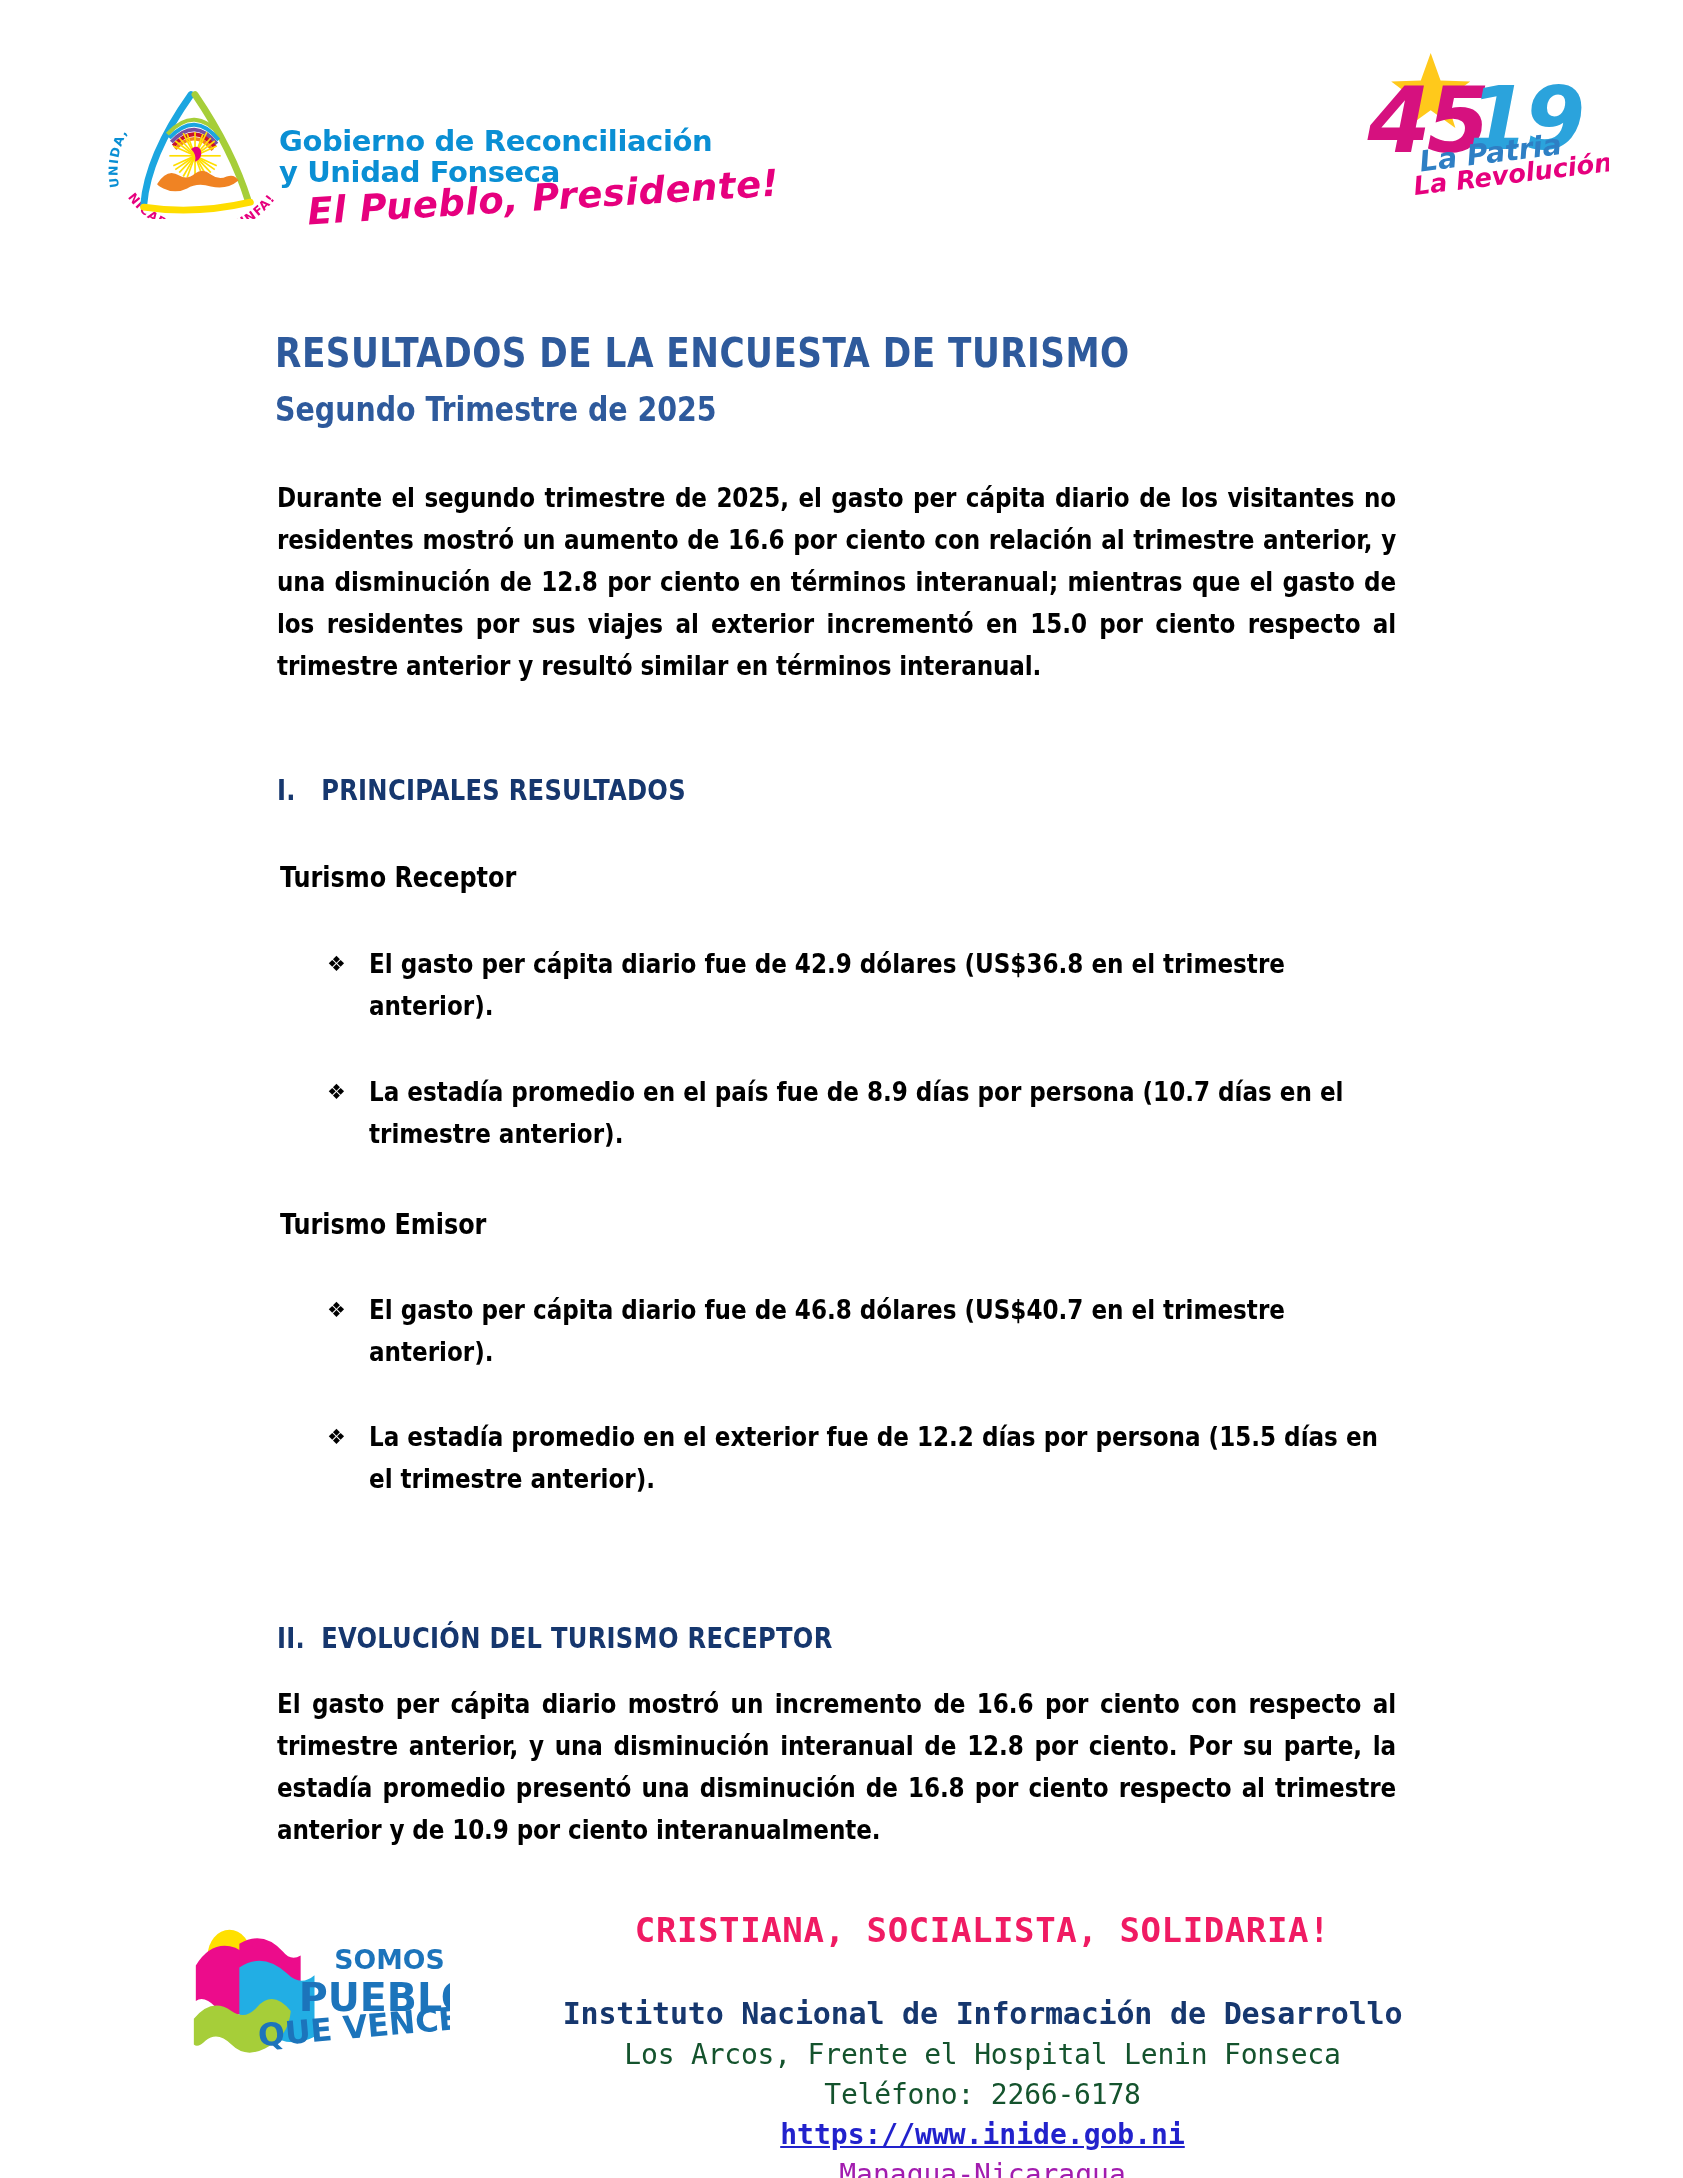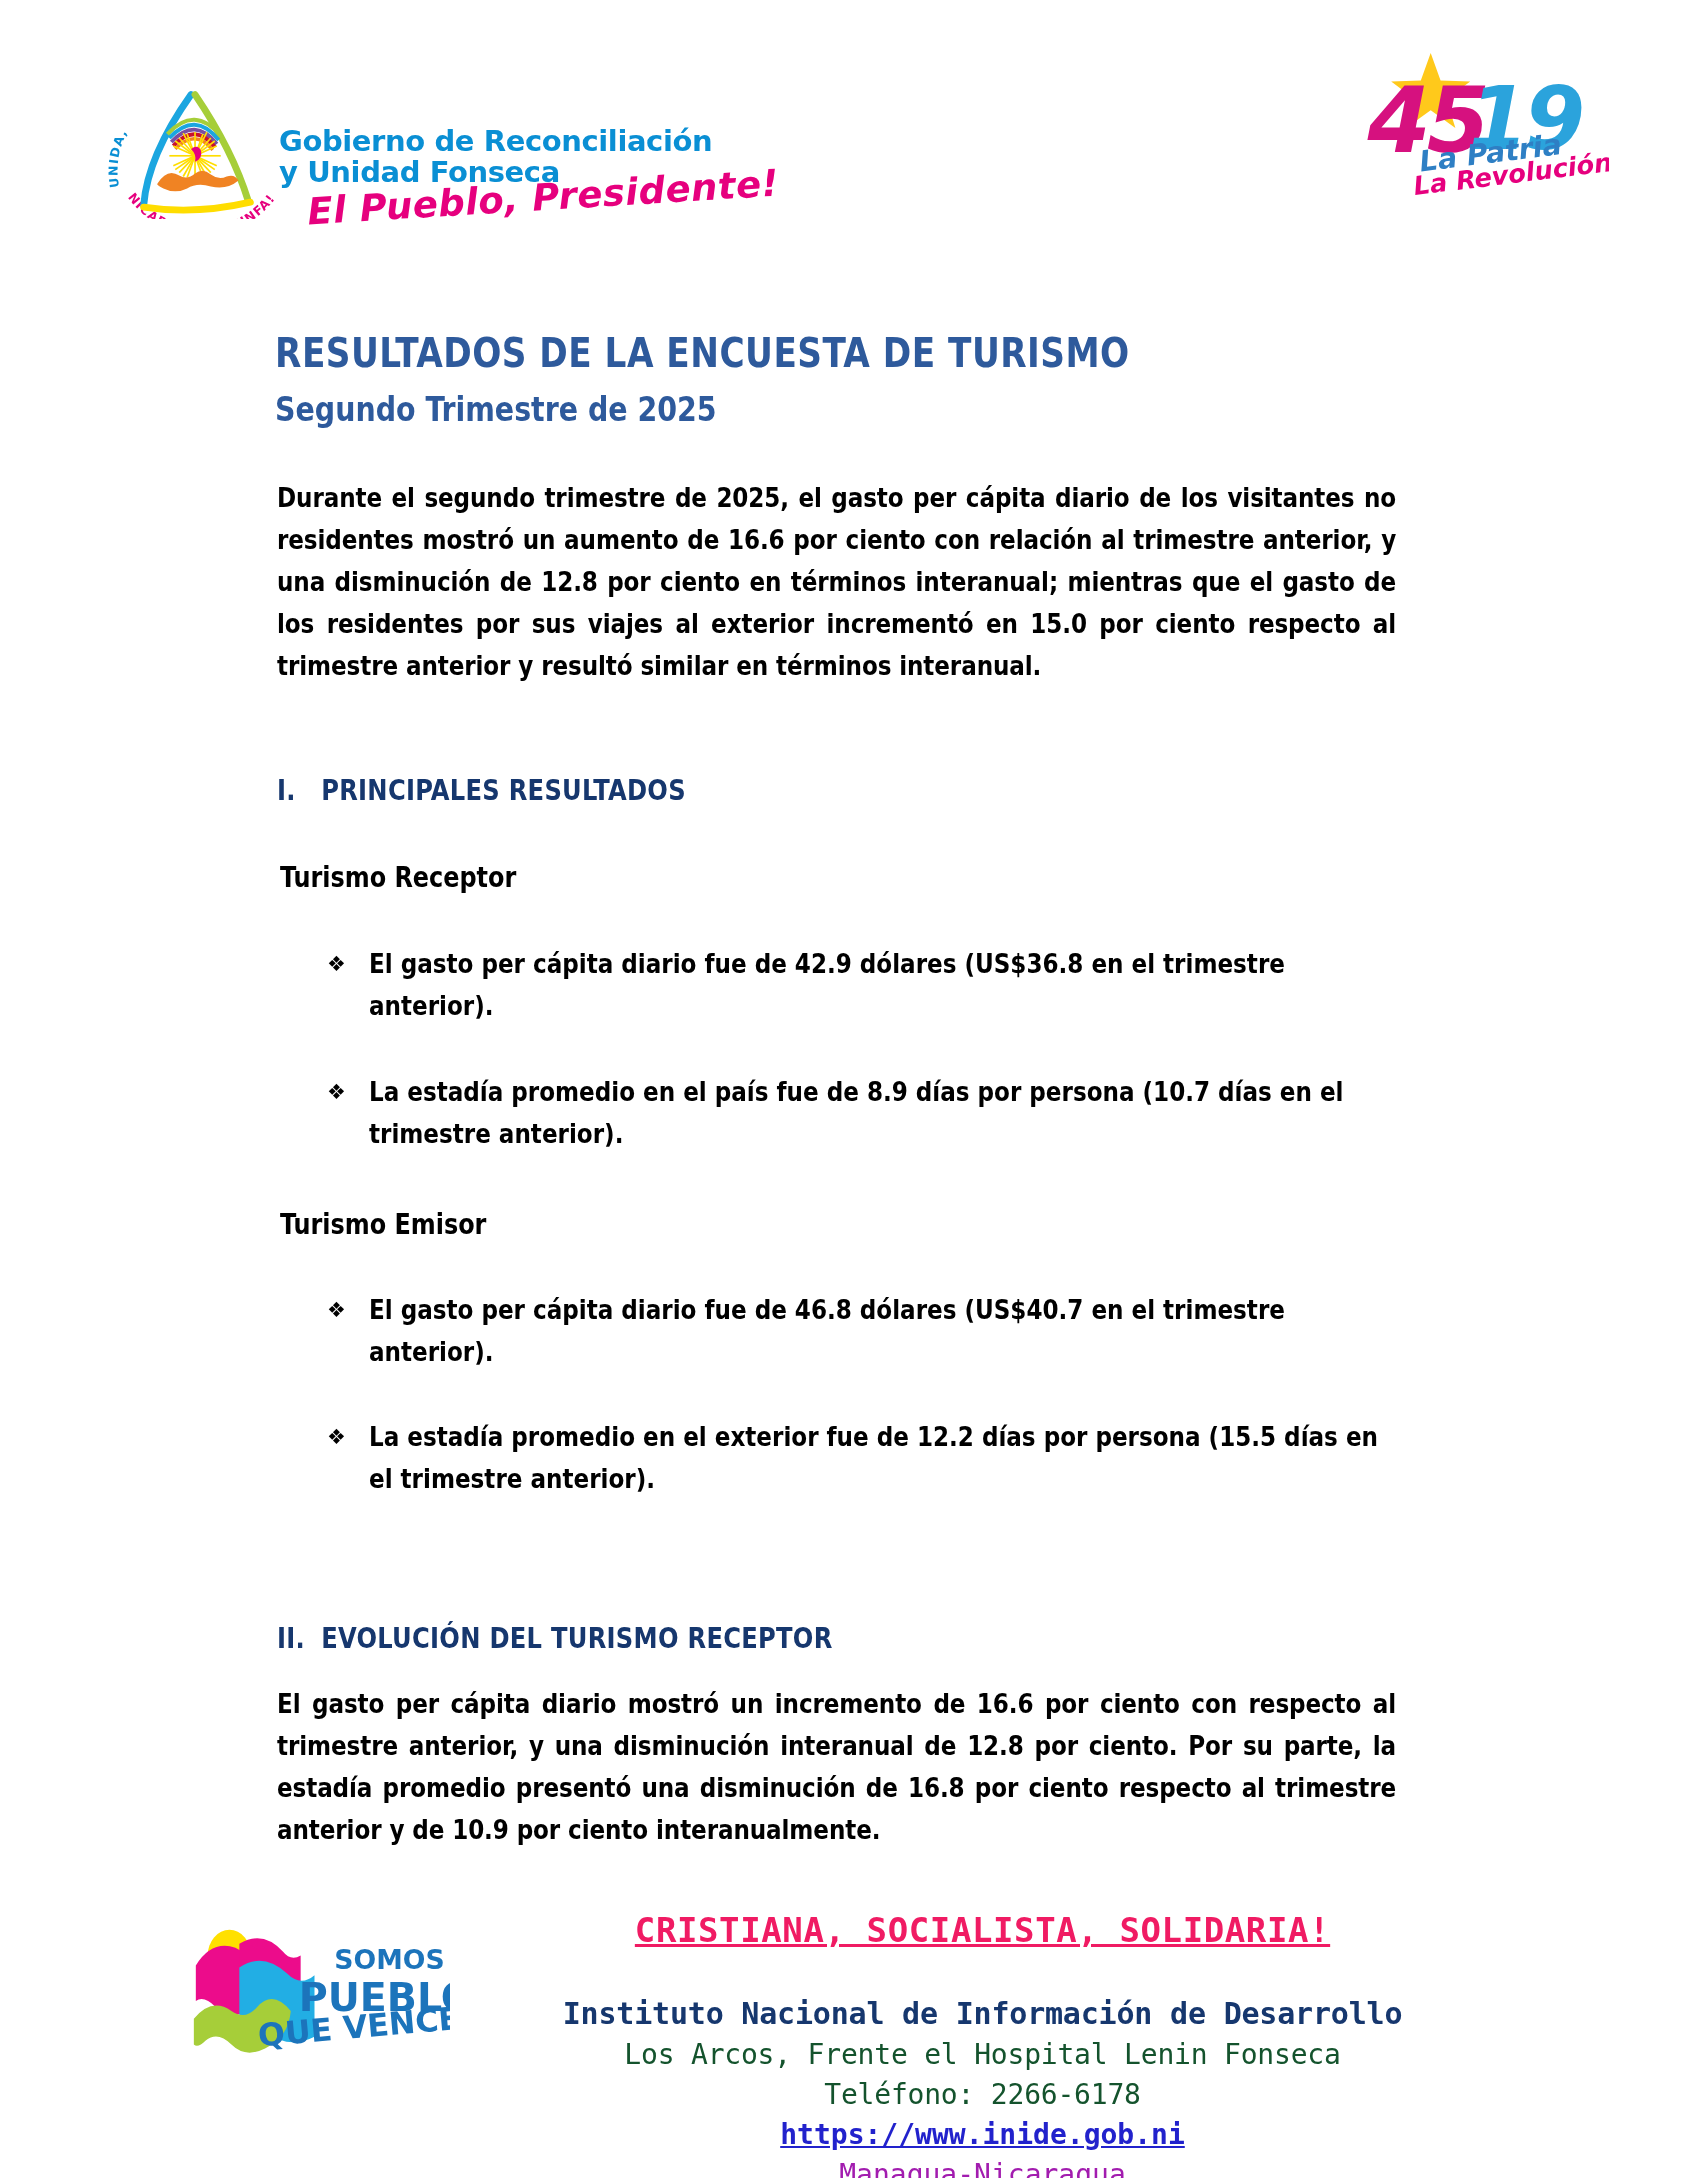--- a/index.html
+++ b/index.html
@@ -209,21 +209,20 @@
     width: 1089px;
     text-align: center;
     font-family: "DejaVu Sans Mono", "Liberation Mono", monospace;
   }
   .f-slogan {
     font-size: 34px;
     font-weight: bold;
     color: #F01B63;
     letter-spacing: 0.6px;
     line-height: 45px;
-    text-decoration: underline;
   }
   .f-inst {
     font-size: 30px;
     font-weight: bold;
     color: #16376E;
     line-height: 42px;
     letter-spacing: -0.2px;
     margin-top: 40px;
   }
   .f-addr {

